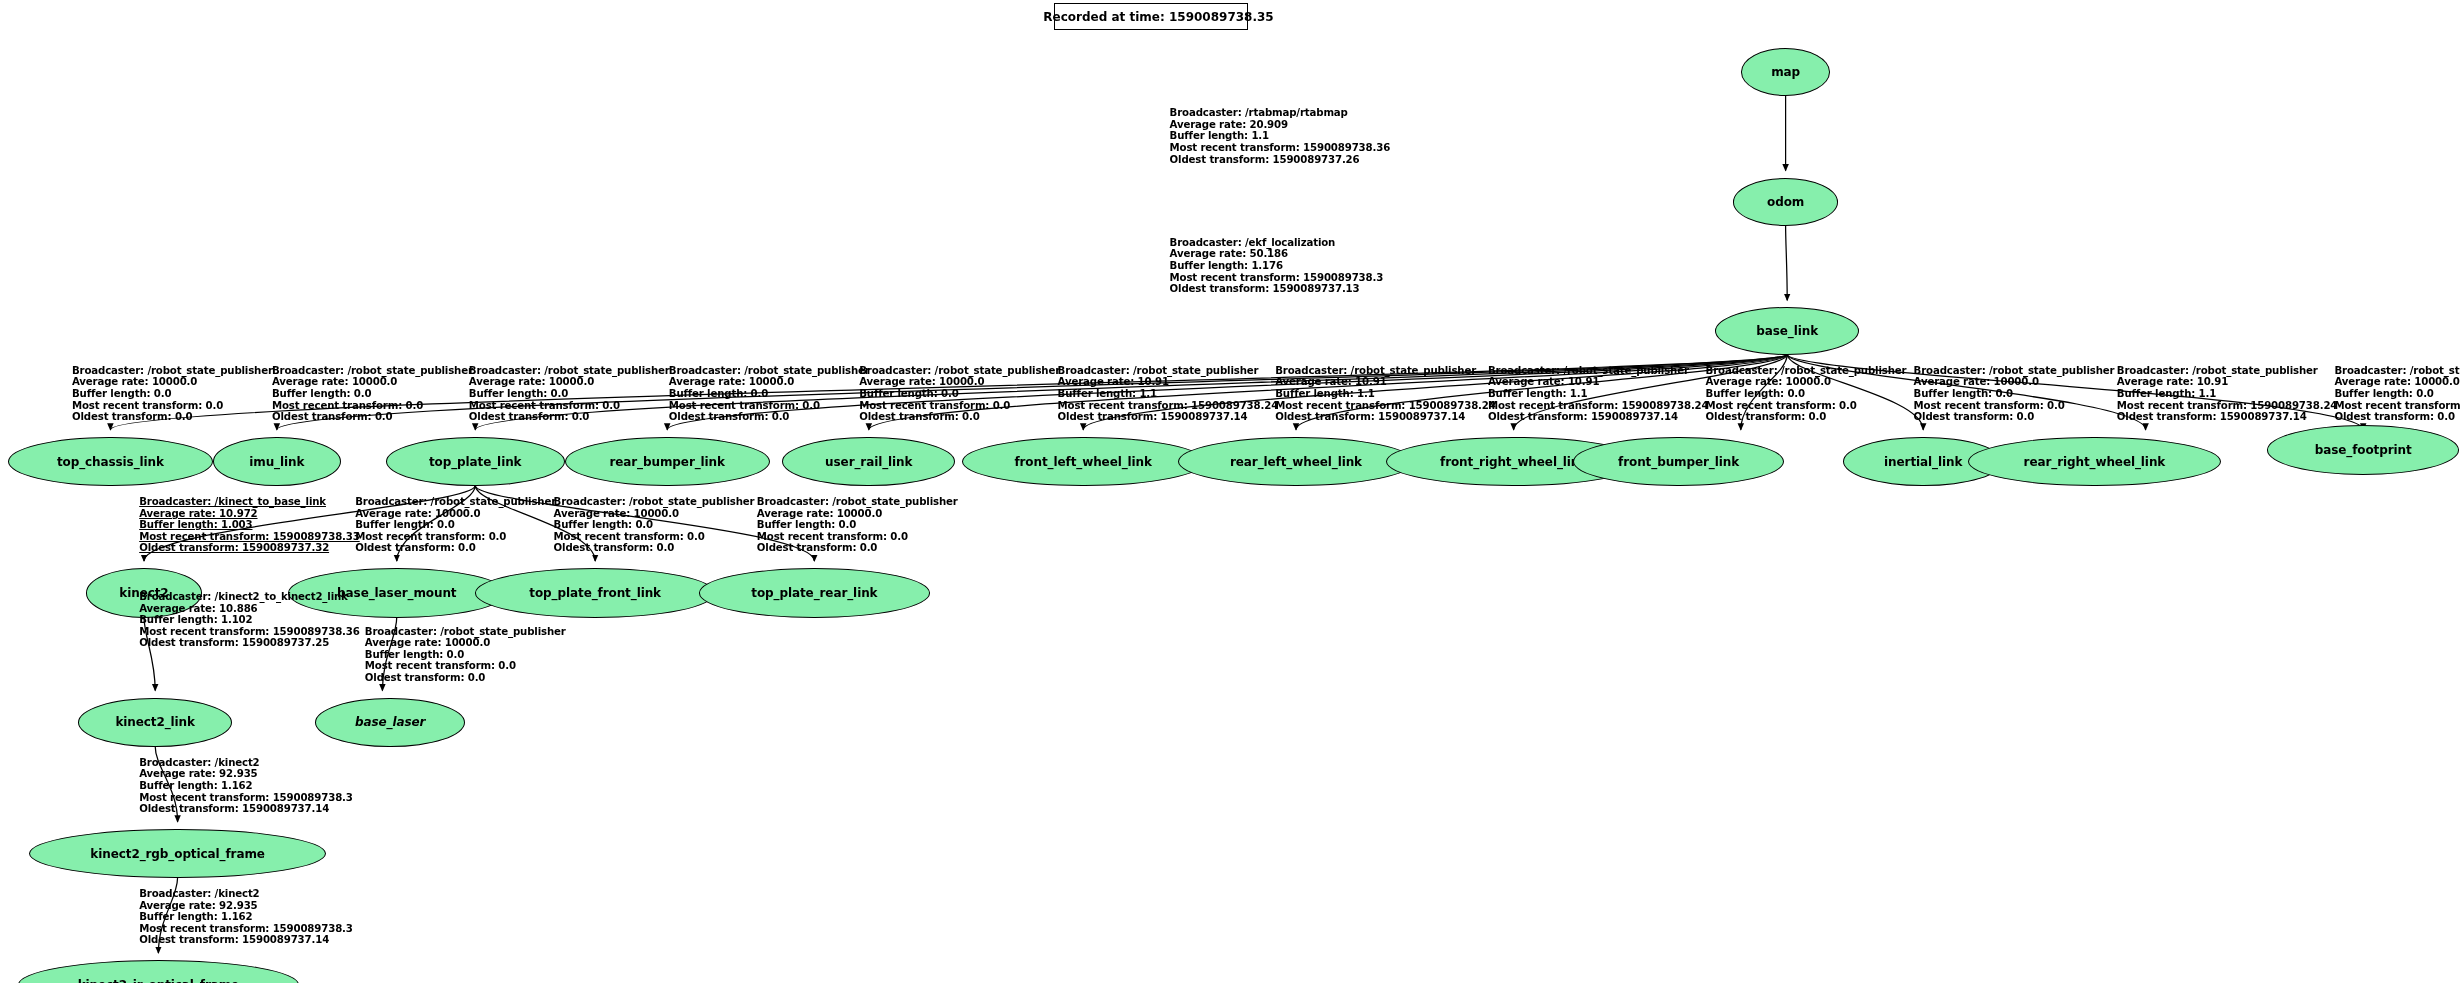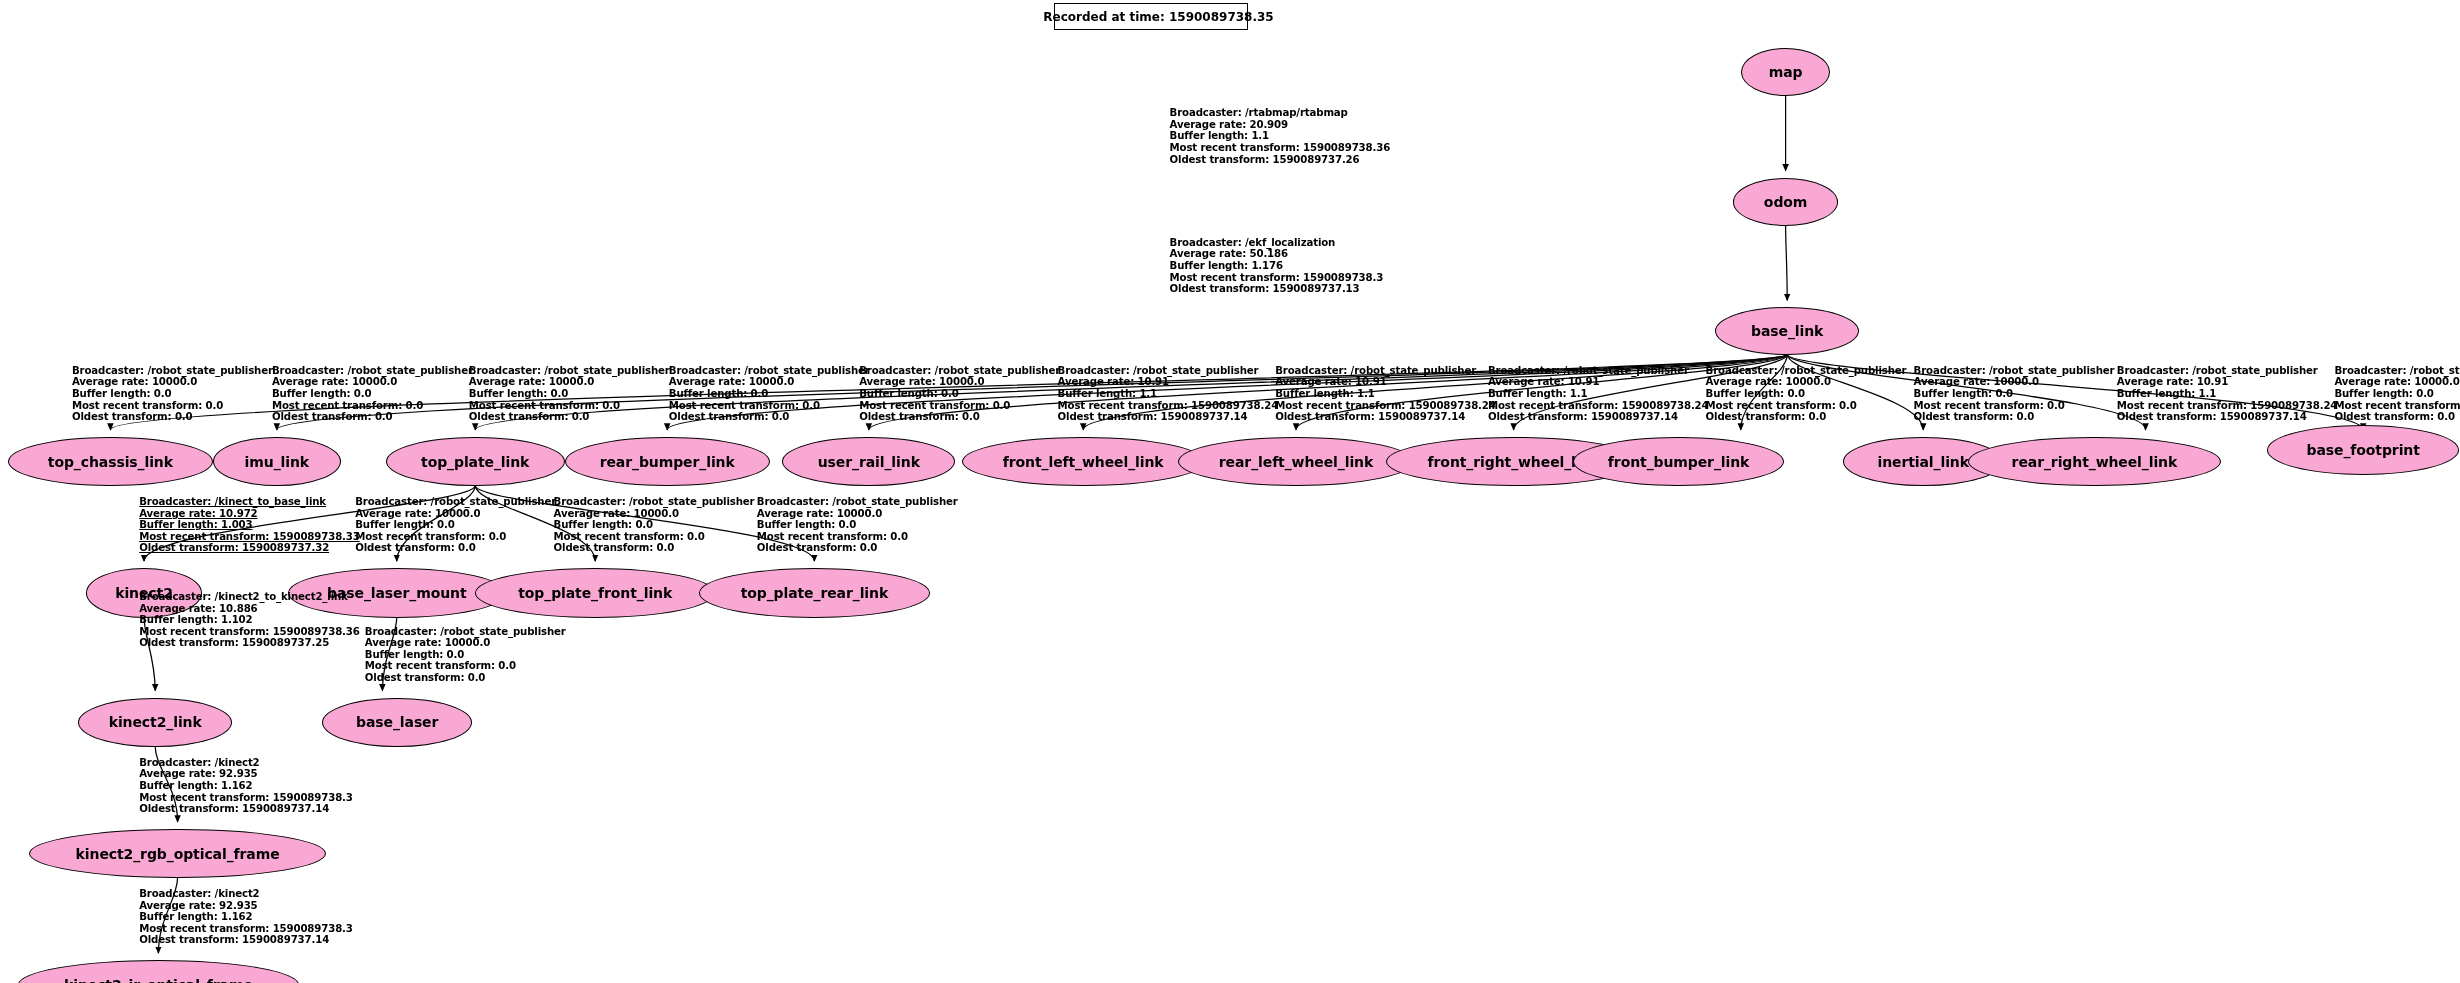--- a/index.html
+++ b/index.html
@@ -27,24 +27,24 @@
     height: 983px;
     pointer-events: none;
   }
   .node {
     position: absolute;
     display: flex;
     align-items: center;
     justify-content: center;
     border: 1.3px solid #000000;
     border-radius: 50%;
-    background: #f9a8d4;
+    background: #86efac;
     box-sizing: border-box;
     font-weight: bold;
-    font-size: 14px;
+    font-size: 12px;
     letter-spacing: -0.1px;
     white-space: nowrap;
     color: #000000;
   }
   .titlebox {
     position: absolute;
     display: flex;
     align-items: center;
     justify-content: center;
     border: 1.4px solid #000000;
@@ -121,21 +121,21 @@
       <div class="node" style="left: 1385.6px; top: 436.8px; width: 256px; height: 49.6px;">front_right_wheel_link</div>
       <div class="node" style="left: 1573px; top: 436.8px; width: 211.2px; height: 49.6px;">front_bumper_link</div>
       <div class="node" style="left: 1843.2px; top: 436.8px; width: 160px; height: 49.6px;">inertial_link</div>
       <div class="node" style="left: 1968px; top: 436.8px; width: 252.8px; height: 49.6px;">rear_right_wheel_link</div>
       <div class="node" style="left: 2267.2px; top: 425px; width: 192px; height: 49.6px; text-align: center;">base_footprint</div>
       <div class="node" style="left: 86.4px; top: 568px; width: 115.2px; height: 49.6px;">kinect2</div>
       <div class="node" style="left: 288px; top: 568px; width: 217.6px; height: 49.6px;">base_laser_mount</div>
       <div class="node" style="left: 475.2px; top: 568px; width: 240px; height: 49.6px;">top_plate_front_link</div>
       <div class="node" style="left: 699.2px; top: 568px; width: 230.4px; height: 49.6px;">top_plate_rear_link</div>
       <div class="node" style="left: 78.4px; top: 697.6px; width: 153.6px; height: 49.6px;">kinect2_link</div>
-      <div class="node" style="left: 322px; top: 697.6px; width: 150.4px; height: 49.6px;">base_laser</div>
+      <div class="node" style="left: 315px; top: 697.6px; width: 150.4px; height: 49.6px; font-style: italic;">base_laser</div>
       <div class="node" style="left: 28.8px; top: 828.8px; width: 297.6px; height: 49.6px;">kinect2_rgb_optical_frame</div>
       <div class="node" style="left: 17.6px; top: 960px; width: 281.6px; height: 49.6px;">kinect2_ir_optical_frame</div>
     </div>
   <div id="label-layer">
       <div class="edge-label" style="left: 1169.6px; top: 107.2px;">
         <div>Broadcaster: /rtabmap/rtabmap</div>
         <div>Average rate: 20.909</div>
         <div>Buffer length: 1.1</div>
         <div>Most recent transform: 1590089738.36</div>
         <div>Oldest transform: 1590089737.26</div>

